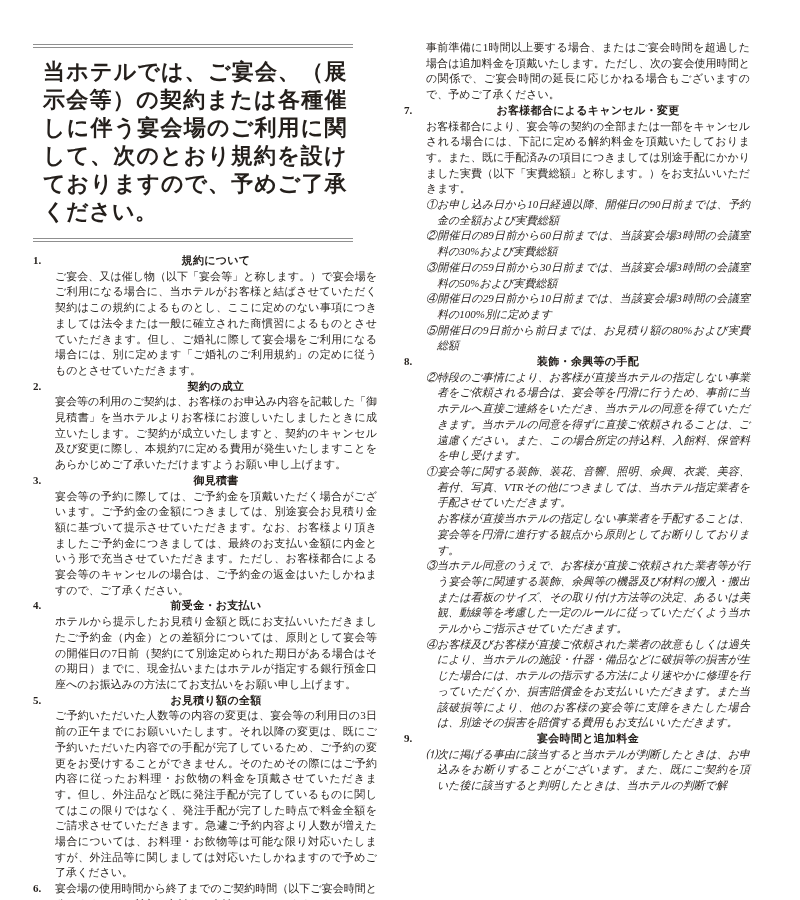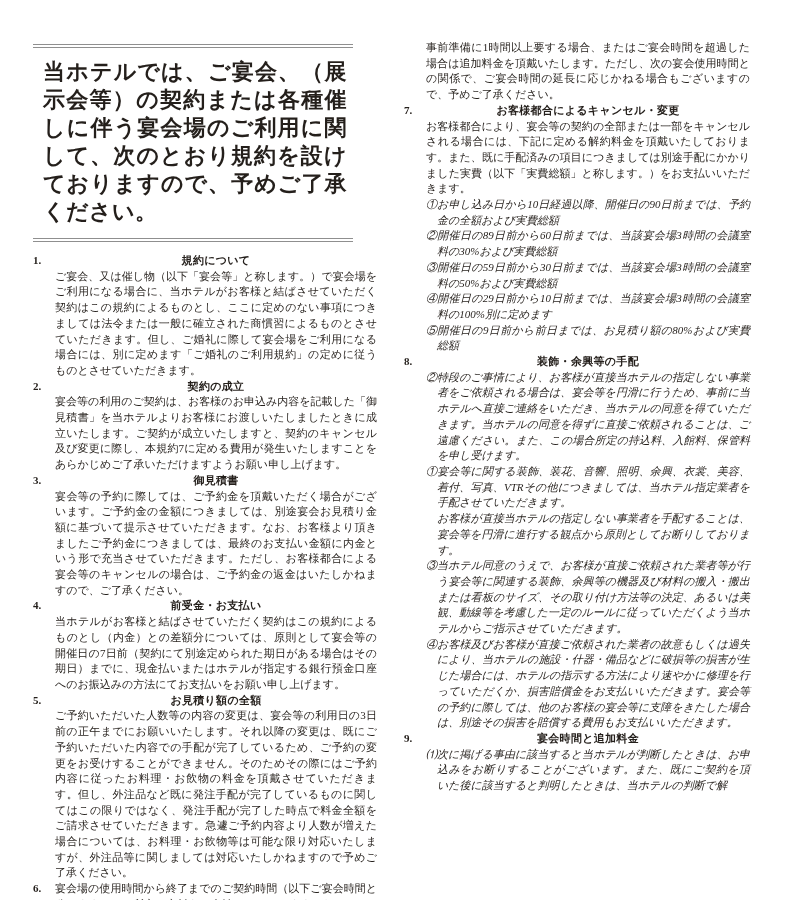--- a/index.html
+++ b/index.html
@@ -93,21 +93,21 @@
         <span class="sec-num">3.</span>
         <div class="sec-body">
           <h2 class="sec-title">御見積書</h2>
           <p class="body-text">宴会等の予約に際しては、ご予約金を頂戴いただく場合がございます。ご予約金の金額につきましては、別途宴会お見積り金額に基づいて提示させていただきます。なお、お客様より頂きましたご予約金につきましては、最終のお支払い金額に内金という形で充当させていただきます。ただし、お客様都合による宴会等のキャンセルの場合は、ご予約金の返金はいたしかねますので、ご了承ください。</p>
         </div>
       </div>
       <div class="section">
         <span class="sec-num">4.</span>
         <div class="sec-body">
           <h2 class="sec-title">前受金・お支払い</h2>
-          <p class="body-text">当ホテルがお客様と結ばさせていただく契約はこの規約によるものとし（内金）との差額分については、原則として宴会等の開催日の7日前（契約にて別途定められた期日がある場合はその期日）までに、現金払いまたはホテルが指定する銀行預金口座へのお振込みの方法にてお支払いをお願い申し上げます。</p>
+          <p class="body-text">ホテルから提示したお見積り金額と既にお支払いいただきましたご予約金（内金）との差額分については、原則として宴会等の開催日の7日前（契約にて別途定められた期日がある場合はその期日）までに、現金払いまたはホテルが指定する銀行預金口座へのお振込みの方法にてお支払いをお願い申し上げます。</p>
         </div>
       </div>
       <div class="section">
         <span class="sec-num">5.</span>
         <div class="sec-body">
           <h2 class="sec-title">お見積り額の全額</h2>
           <p class="body-text">ご予約いただいた人数等の内容の変更は、宴会等の利用日の3日前の正午までにお願いいたします。それ以降の変更は、既にご予約いただいた内容での手配が完了しているため、ご予約の変更をお受けすることができません。そのためその際にはご予約内容に従ったお料理・お飲物の料金を頂戴させていただきます。但し、外注品など既に発注手配が完了しているものに関してはこの限りではなく、発注手配が完了した時点で料金全額をご請求させていただきます。急遽ご予約内容より人数が増えた場合については、お料理・お飲物等は可能な限り対応いたしますが、外注品等に関しましては対応いたしかねますので予めご了承ください。</p>
         </div>
       </div>
       <div class="section">
@@ -151,21 +151,21 @@
             <p class="body-text first"><span class="marker">②</span><span>特段のご事情により、お客様が直接当ホテルの指定しない事業者をご依頼される場合は、宴会等を円滑に行うため、事前に当ホテルへ直接ご連絡をいただき、当ホテルの同意を得ていただきます。当ホテルの同意を得ずに直接ご依頼されることは、ご遠慮ください。また、この場合所定の持込料、入館料、保管料を申し受けます。</span></p>
           </div>
           <div class="item">
             <p class="body-text first"><span class="marker">①</span><span>宴会等に関する装飾、装花、音響、照明、余興、衣裳、美容、着付、写真、VTRその他につきましては、当ホテル指定業者を手配させていただきます。</span></p>
             <p class="body-text"><span>お客様が直接当ホテルの指定しない事業者を手配することは、宴会等を円滑に進行する観点から原則としてお断りしております。</span></p>
           </div>
           <div class="item">
             <p class="body-text first"><span class="marker">③</span><span>当ホテル同意のうえで、お客様が直接ご依頼された業者等が行う宴会等に関連する装飾、余興等の機器及び材料の搬入・搬出または看板のサイズ、その取り付け方法等の決定、あるいは美観、動線等を考慮した一定のルールに従っていただくよう当ホテルからご指示させていただきます。</span></p>
           </div>
           <div class="item">
-            <p class="body-text first"><span class="marker">④</span><span>お客様及びお客様が直接ご依頼された業者の故意もしくは過失により、当ホテルの施設・什器・備品などに破損等の損害が生じた場合には、ホテルの指示する方法により速やかに修理を行っていただくか、損害賠償金をお支払いいただきます。宴会等の予約に際しては、他のお客様の宴会等に支障をきたした場合は、別途その損害を賠償する費用もお支払いいただきます。</span></p>
+            <p class="body-text first"><span class="marker">④</span><span>お客様及びお客様が直接ご依頼された業者の故意もしくは過失により、当ホテルの施設・什器・備品などに破損等の損害が生じた場合には、ホテルの指示する方法により速やかに修理を行っていただくか、損害賠償金をお支払いいただきます。また当該破損等により、他のお客様の宴会等に支障をきたした場合は、別途その損害を賠償する費用もお支払いいただきます。</span></p>
           </div>
         </div>
       </div>
       <div class="section">
         <span class="sec-num">9.</span>
         <div class="sec-body">
           <h2 class="sec-title">宴会時間と追加料金</h2>
           <div class="item">
             <p class="body-text first"><span class="marker">⑴</span><span>次に掲げる事由に該当すると当ホテルが判断したときは、お申込みをお断りすることがございます。また、既にご契約を頂いた後に該当すると判明したときは、当ホテルの判断で解</span></p>
           </div>

